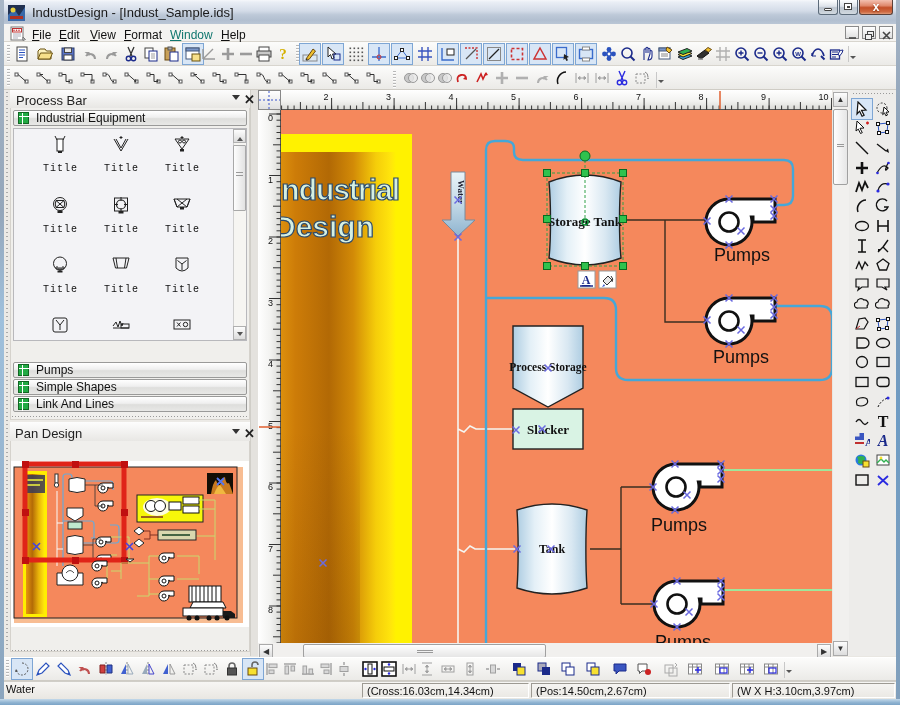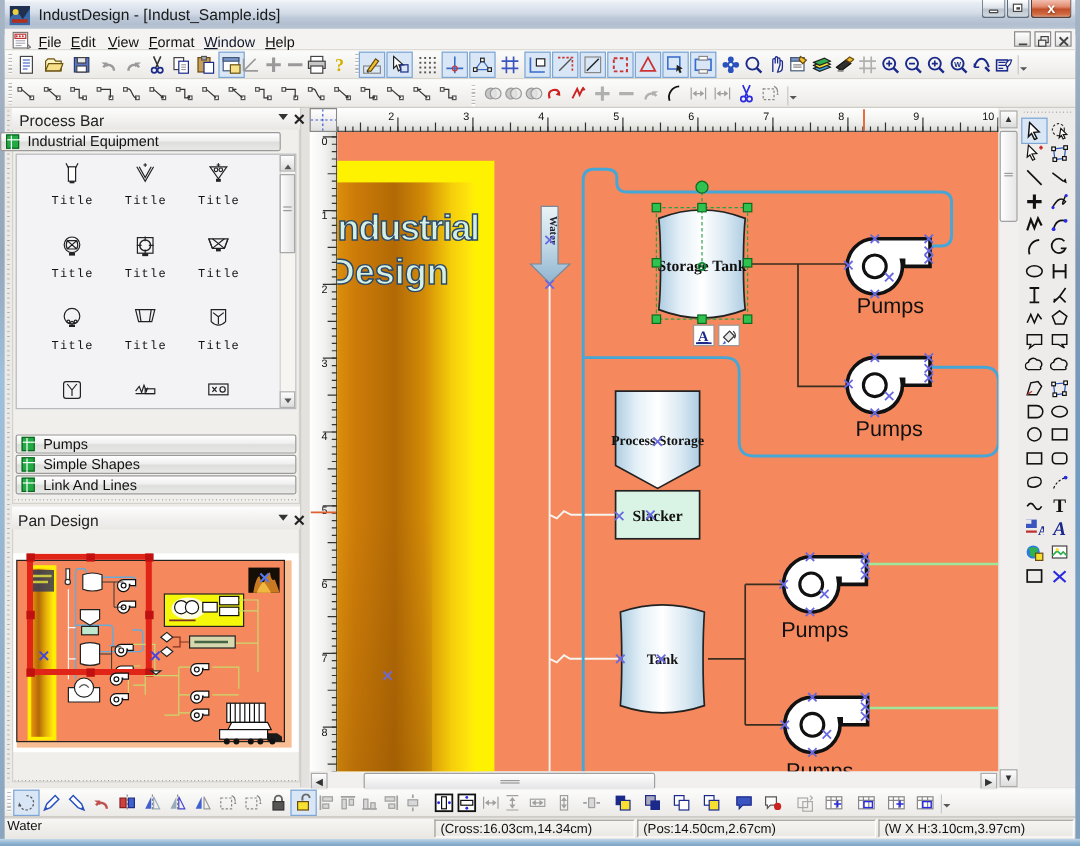--- a/index.html
+++ b/index.html
@@ -43,21 +43,21 @@
         <circle cx="4" cy="4.2" r="0.8" fill="#c03030"></circle>
         <circle cx="6.5" cy="4.2" r="0.8" fill="#c03030"></circle>
         <circle cx="9" cy="4.2" r="0.8" fill="#c03030"></circle>
         <path d="M3 8 h8 M3 10 h8 M3 12 h5" stroke="#99a" stroke-width="0.8"></path>
         <path d="M13 11 l2.5 2.5 -2.5 1 Z" fill="#ddd" stroke="#777"></path>
       </svg></div>
 <div class="ab" style="left:32px;top:28px;font-size:12px;color:#111"><u style="text-decoration-thickness:1px">F</u>ile</div>
 <div class="ab" style="left:59px;top:28px;font-size:12px;color:#111"><u style="text-decoration-thickness:1px">E</u>dit</div>
 <div class="ab" style="left:90px;top:28px;font-size:12px;color:#111"><u style="text-decoration-thickness:1px">V</u>iew</div>
 <div class="ab" style="left:124px;top:28px;font-size:12px;color:#111"><u style="text-decoration-thickness:1px">F</u>ormat</div>
-<div class="ab" style="left:170px;top:28px;font-size:12px;color:#0f172a"><u style="text-decoration-thickness:1px">W</u>indow</div>
+<div class="ab" style="left:170px;top:28px;font-size:12px;color:#0f766e"><u style="text-decoration-thickness:1px">W</u>indow</div>
 <div class="ab" style="left:221px;top:28px;font-size:12px;color:#111"><u style="text-decoration-thickness:1px">H</u>elp</div>
 <div class="ab" style="left:845px;top:26px;width:14px;height:13px;background:linear-gradient(180deg,#fefefe,#e0e0e0);border:1px solid #8a8a8a"><svg width="13" height="12" viewBox="0 0 13 12" style="">
         <path d="M3 9 h7" stroke="#444" stroke-width="1.6"></path>
       </svg></div>
 <div class="ab" style="left:862px;top:26px;width:14px;height:13px;background:linear-gradient(180deg,#fefefe,#e0e0e0);border:1px solid #8a8a8a"><svg width="13" height="12" viewBox="0 0 13 12" style="">
         <rect x="4.5" y="2.5" width="6" height="5" fill="none" stroke="#444"></rect>
         <rect x="2.5" y="5.5" width="6" height="5" fill="#f0f0f0" stroke="#444"></rect>
       </svg></div>
 <div class="ab" style="left:879px;top:26px;width:14px;height:13px;background:linear-gradient(180deg,#fefefe,#e0e0e0);border:1px solid #8a8a8a"><svg width="13" height="12" viewBox="0 0 13 12" style="">
         <path d="M3 3 L10 10 M10 3 L3 10" stroke="#444" stroke-width="1.6"></path>
@@ -541,21 +541,21 @@
       <div style="margin-top:8px;margin-left:1px;width:0;height:0;border:3px solid transparent;border-top-color:#555"></div>
     </div>
 <div class="ab" style="left:4px;top:90px;width:254px;height:566px;background:#eceae6"></div>
 <div class="ab" style="left:5px;top:92px;width:5px;height:560px;background:repeating-linear-gradient(180deg,#aaa 0 1px,transparent 1px 4px);background-size:2px 4px;background-repeat:repeat-y;background-position:1px 0"></div>
 <div class="ab" style="left:250px;top:90px;width:8px;height:566px;background:#e4e2de;border-left:1px solid #d0cec8"></div>
 <div class="ab" style="left:10px;top:90px;width:240px;height:330px;background:#f0efec;border:1px solid #d5d2cc"></div>
 <div class="ab" style="left:10px;top:90px;width:240px;height:18px;background:linear-gradient(180deg,#fdfdfd,#e8e7e4)"></div>
 <div class="ptitle" style="left:16px;top:91px">Process Bar</div>
 <div class="ab" style="left:232px;top:95px;width:0;height:0;border:4px solid transparent;border-top:5px solid #333"></div>
 <div class="ab" style="left:244px;top:92px;font-size:13px;font-weight:bold;color:#222">✕</div>
-<div class="hd" style="left:0;top:110px;width:234px"><div class="gi"></div>Industrial Equipment</div>
+<div class="hd" style="left:13px;top:110px;width:234px"><div class="gi"></div>Industrial Equipment</div>
 <div class="ab" style="left:13px;top:128px;width:234px;height:213px;background:#f3f3f6;border:1px solid #b8b8bc"></div>
 <div class="ab" style="left:50px;top:135px"><svg width="20" height="18" viewBox="0 0 20 18" style="">
         <path d="M5 1 l2 4 M15 1 l-2 4" stroke="#222"></path>
         <rect x="7" y="4" width="6" height="12" fill="#fff" stroke="#222"></rect>
         <rect x="8" y="16" width="4" height="2" fill="#222"></rect>
       </svg></div>
 <div class="ab" style="left:111px;top:135px"><svg width="20" height="18" viewBox="0 0 20 18" style="">
         <path d="M10 1 v3 M8.5 2.5 h3" stroke="#222"></path>
         <path d="M3 4 L10 16 L17 4 M5 4 L10 13 L15 4" stroke="#222" fill="none"></path>
       </svg></div>

